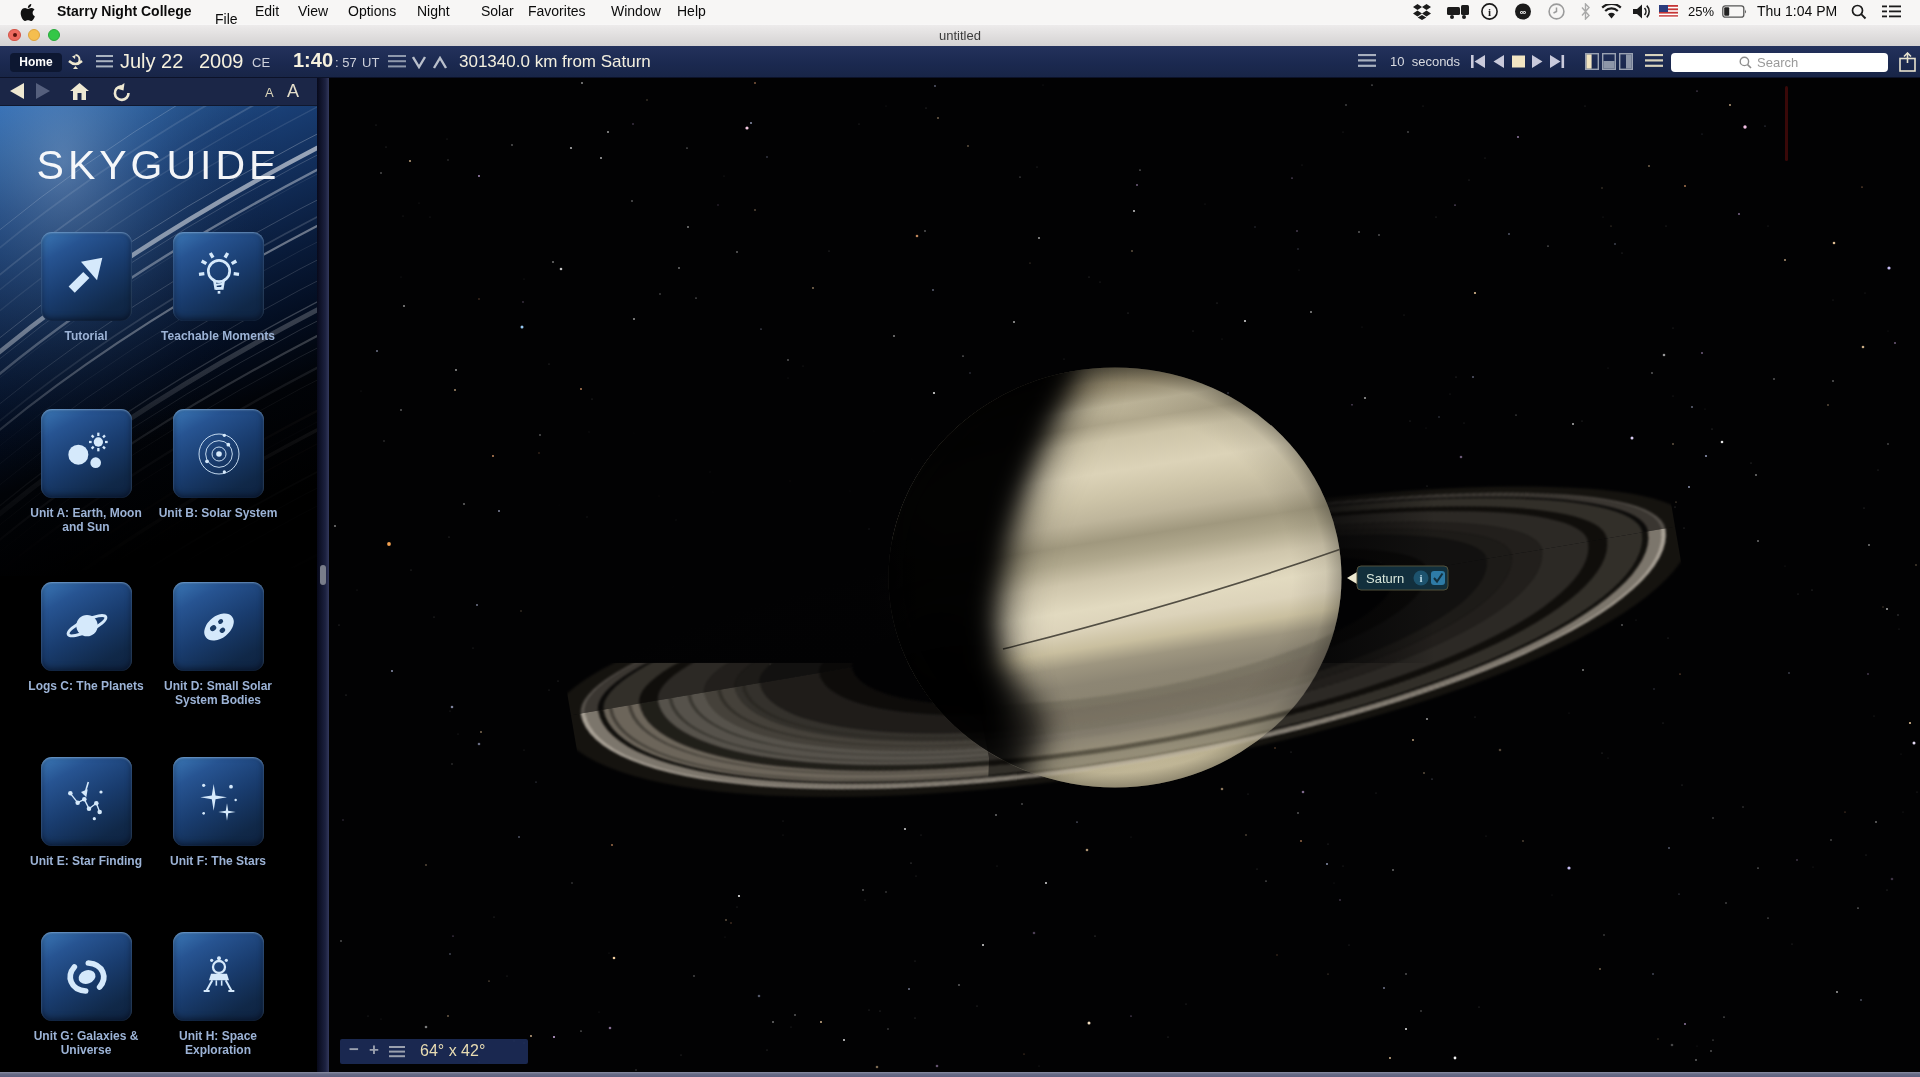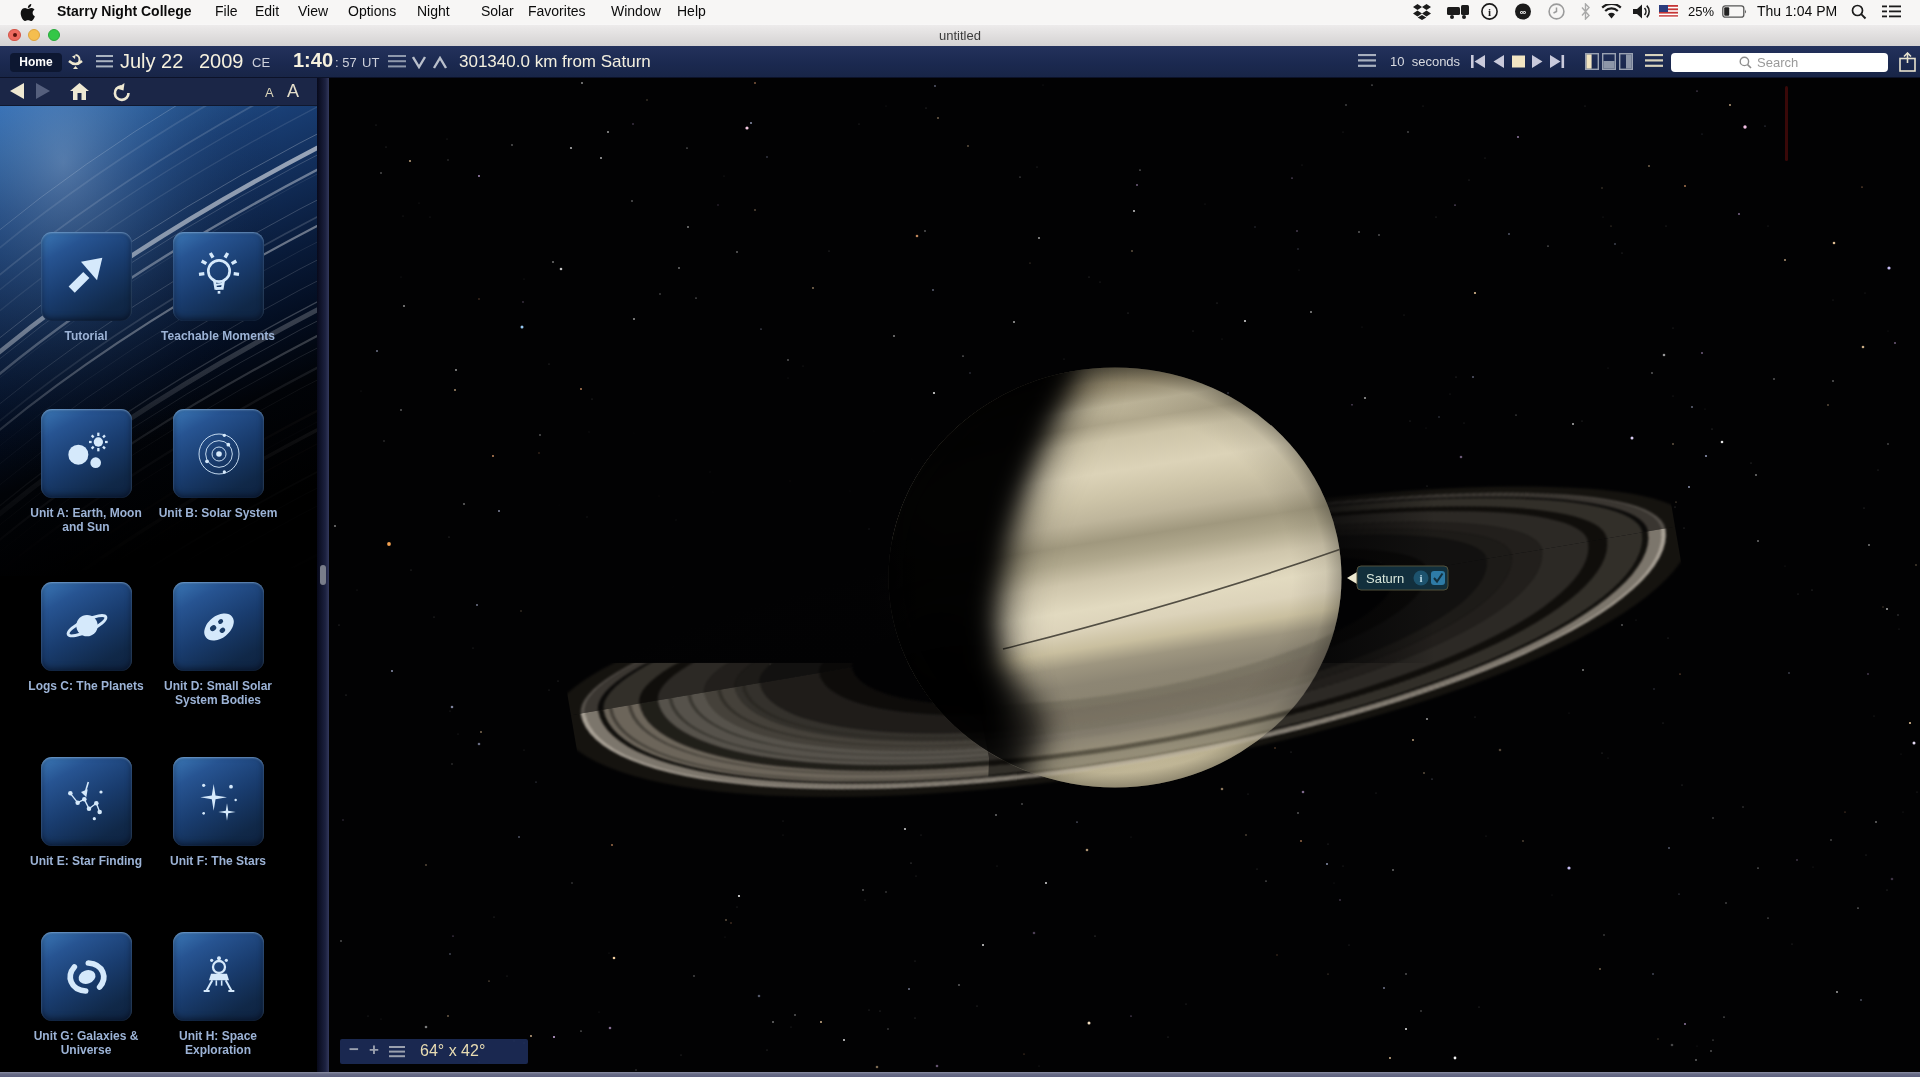--- a/index.html
+++ b/index.html
@@ -5,21 +5,21 @@
     font-family:"Liberation Sans", sans-serif; -webkit-font-smoothing:antialiased; }
   .abs { position:absolute; }
 </style></head>
 <body>
 
 <div class="abs" style="left:0;top:0;width:1920px;height:24px;background:#f7f6f5;color:#0b0b0b;font-size:14px;">
   <svg class="abs" style="left:20px;top:4px" width="15" height="17" viewBox="0 0 15 17" xmlns="http://www.w3.org/2000/svg">
     <path d="M12.6 9.1c0-2.2 1.8-3.2 1.9-3.3-1-1.5-2.6-1.7-3.2-1.7-1.4-.1-2.7.8-3.3.8-.7 0-1.8-.8-2.9-.8C3.6 4.1 2.2 5 1.4 6.3c-1.5 2.6-.4 6.5 1.1 8.6.7 1 1.6 2.2 2.7 2.1 1.1 0 1.5-.7 2.8-.7s1.7.7 2.9.7c1.2 0 2-1 2.7-2.1.9-1.2 1.2-2.4 1.2-2.5 0 0-2.2-.9-2.2-3.3zM10.4 2.8c.6-.7 1-1.7.9-2.8-.9 0-1.9.6-2.5 1.3-.6.6-1 1.6-.9 2.6 1 .1 1.9-.5 2.5-1.1z" fill="#111"></path>
   </svg>
   <span class="abs" style="left:57px;top:3px;font-weight:bold;">Starry Night College</span>
-  <span class="abs" style="left:215px;top:3px;text-align:center;">File</span>
+  <span class="abs" style="left:215px;top:11px;text-align:center;">File</span>
   <span class="abs" style="left:255px;top:3px;">Edit</span>
   <span class="abs" style="left:298px;top:3px;">View</span>
   <span class="abs" style="left:348px;top:3px;">Options</span>
   <span class="abs" style="left:417px;top:3px;">Night</span>
   <span class="abs" style="left:481px;top:3px;">Solar</span>
   <span class="abs" style="left:528px;top:3px;">Favorites</span>
   <span class="abs" style="left:611px;top:3px;">Window</span>
   <span class="abs" style="left:677px;top:3px;">Help</span>
 
   <svg class="abs" style="left:1413px;top:4px" width="18" height="16" viewBox="0 0 18 16" xmlns="http://www.w3.org/2000/svg">
@@ -243,20 +243,21 @@
 <path d="M -40 666 Q 110 531 360 406" stroke="#bfc8dd" stroke-width="0.7" fill="none" opacity="0.05"></path>
 <path d="M -40 687 Q 110 552 360 427" stroke="#bfc8dd" stroke-width="2.4" fill="none" opacity="0.18"></path>
 <path d="M -40 280 Q 110 145 360 20" stroke="#ffffff" stroke-width="4.5" fill="none" opacity="0.6"></path>
 <path d="M -40 302 Q 110 167 360 42" stroke="#ffffff" stroke-width="2.5" fill="none" opacity="0.42"></path>
 <path d="M -40 442 Q 110 307 360 182" stroke="#ffffff" stroke-width="5" fill="none" opacity="0.3"></path>
 <path d="M -40 468 Q 110 333 360 208" stroke="#ffffff" stroke-width="2.2" fill="none" opacity="0.34"></path>
 <path d="M -40 562 Q 110 427 360 302" stroke="#ffffff" stroke-width="3.5" fill="none" opacity="0.2"></path>
 <path d="M -40 358 Q 110 223 360 98" stroke="#ffffff" stroke-width="2.2" fill="none" opacity="0.48"></path>
         </g>
 </svg>
+    <div class="abs" style="left:0;top:36px;width:317px;text-align:center;font-size:41px;letter-spacing:4px;color:#ffffff;font-weight:400;opacity:0.95;">SKYGUIDE</div>
   </div>
   <div style="position:absolute;width:91px;height:89px;border-radius:11px;background:linear-gradient(150deg,#3b78b6 0%,#275492 22%,#193c6e 52%,#102848 82%,#0e2240 100%);box-shadow:inset 0 1px 2px rgba(170,210,245,.55), inset 0 -2px 6px rgba(0,0,10,.5);display:flex;align-items:center;justify-content:center;left:41px;top:154px;">
       <svg width="60" height="60" viewBox="0 0 90 90" xmlns="http://www.w3.org/2000/svg">
         <line x1="22" y1="64" x2="44" y2="42" stroke="#d5e9fb" stroke-width="13"></line>
         <polygon points="36,22 68,16 60,50" fill="#d5e9fb"></polygon>
       </svg>
     </div>
 <div style="position:absolute;left:11px;top:251px;width:150px;text-align:center;font-size:12px;font-weight:bold;color:#9cb3d6;line-height:14px;">Tutorial</div>
 <div style="position:absolute;width:91px;height:89px;border-radius:11px;background:linear-gradient(150deg,#3b78b6 0%,#275492 22%,#193c6e 52%,#102848 82%,#0e2240 100%);box-shadow:inset 0 1px 2px rgba(170,210,245,.55), inset 0 -2px 6px rgba(0,0,10,.5);display:flex;align-items:center;justify-content:center;left:173px;top:154px;">
       <svg width="60" height="60" viewBox="0 0 90 90" xmlns="http://www.w3.org/2000/svg">

